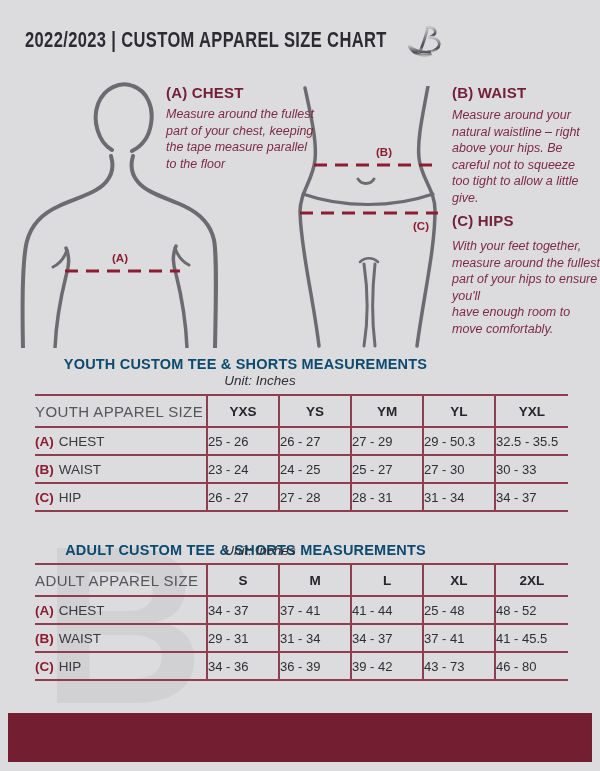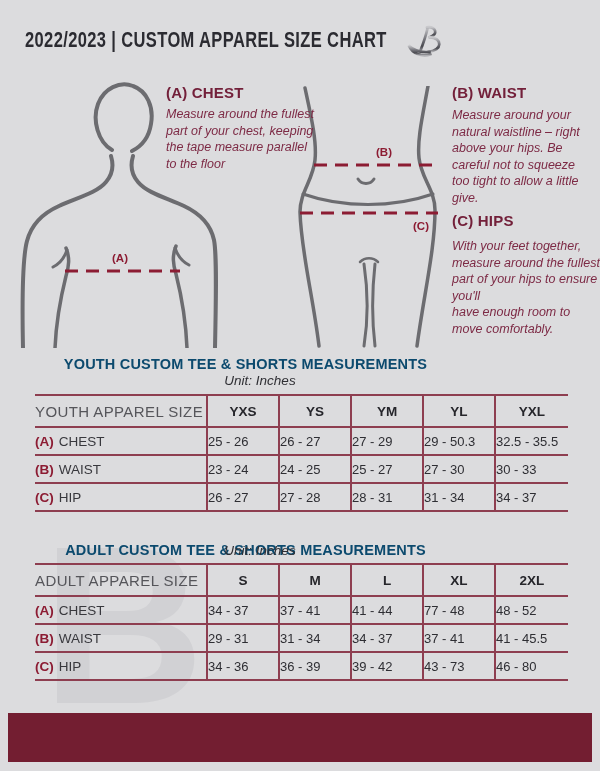--- a/index.html
+++ b/index.html
@@ -183,21 +183,21 @@
         <th class="size-h">M</th>
         <th class="size-h">L</th>
         <th class="size-h">XL</th>
         <th class="size-h">2XL</th>
       </tr>
       <tr>
         <td class="row-label"><span class="pfx">(A)</span><span>CHEST</span></td>
         <td class="val">34 - 37</td>
         <td class="val">37 - 41</td>
         <td class="val">41 - 44</td>
-        <td class="val">77 - 48</td>
+        <td class="val">25 - 48</td>
         <td class="val">48 - 52</td>
       </tr>
       <tr>
         <td class="row-label"><span class="pfx">(B)</span><span>WAIST</span></td>
         <td class="val">29 - 31</td>
         <td class="val">31 - 34</td>
         <td class="val">34 - 37</td>
         <td class="val">37 - 41</td>
         <td class="val">41 - 45.5</td>
       </tr>

